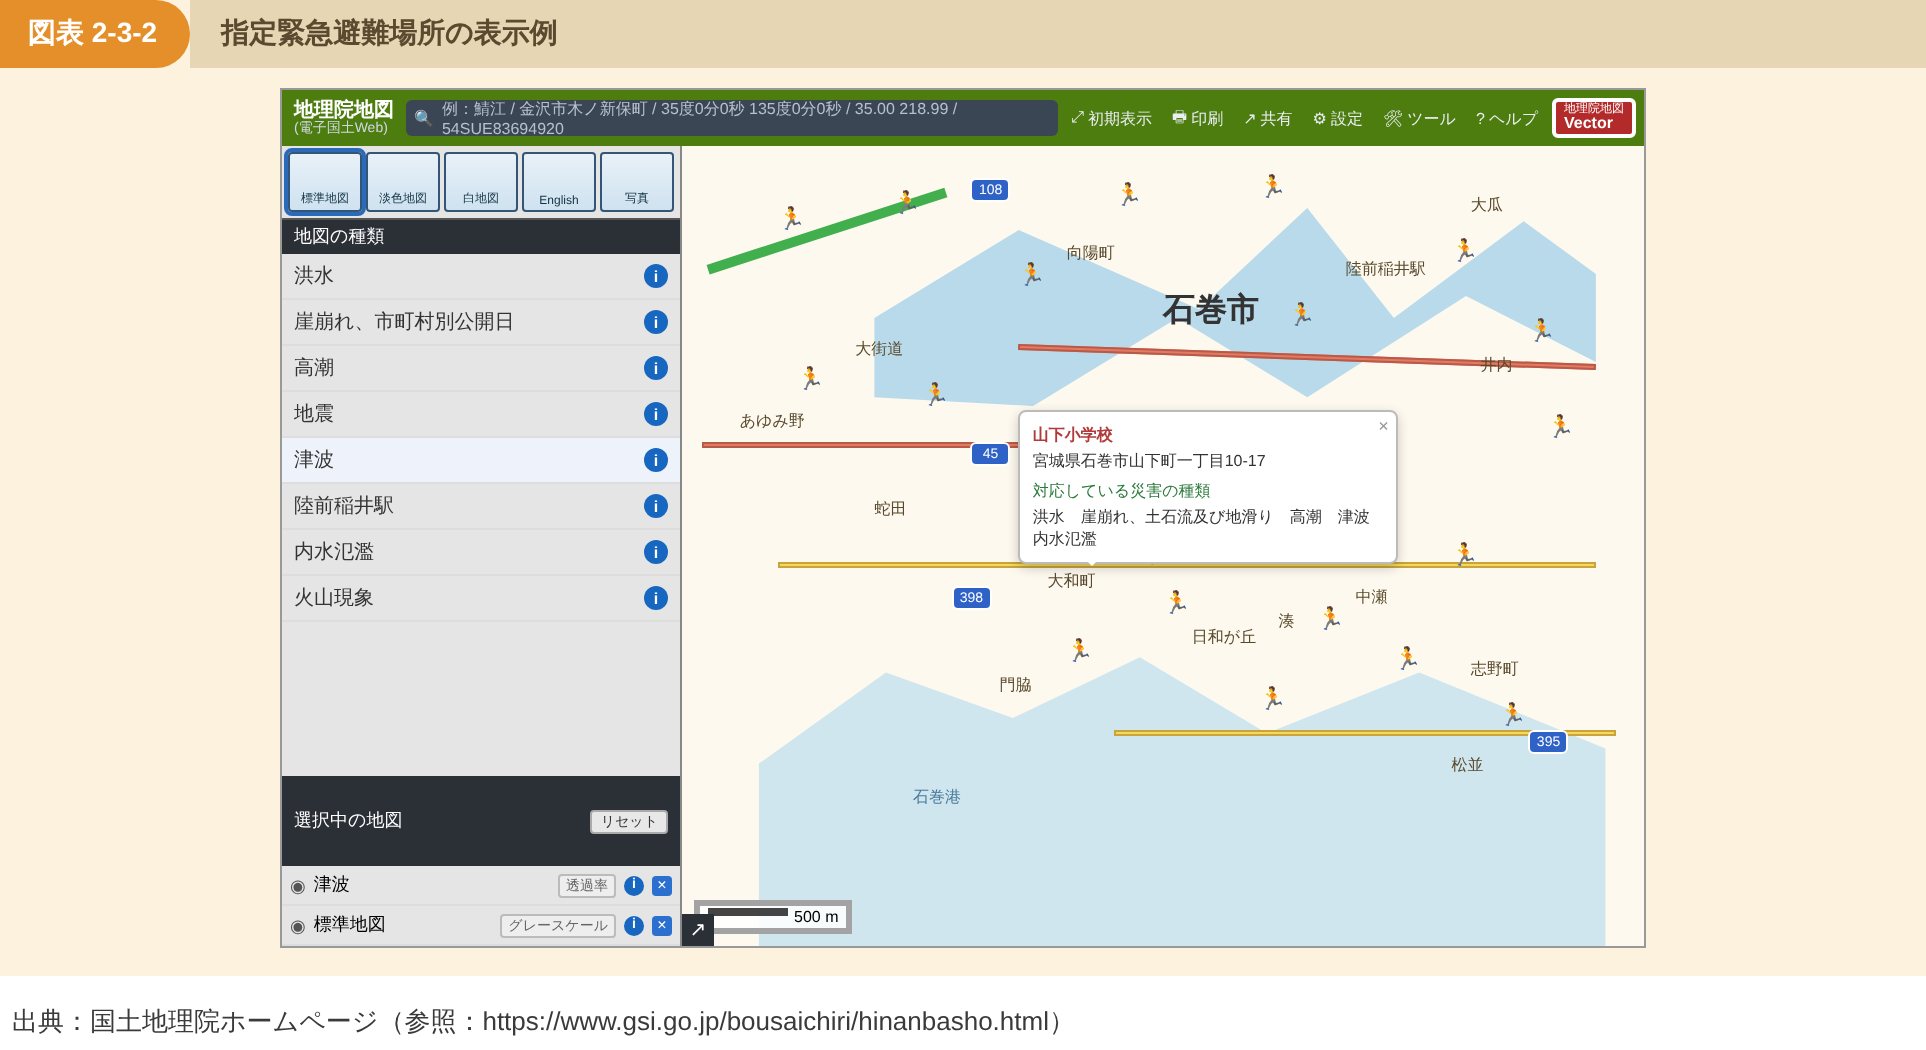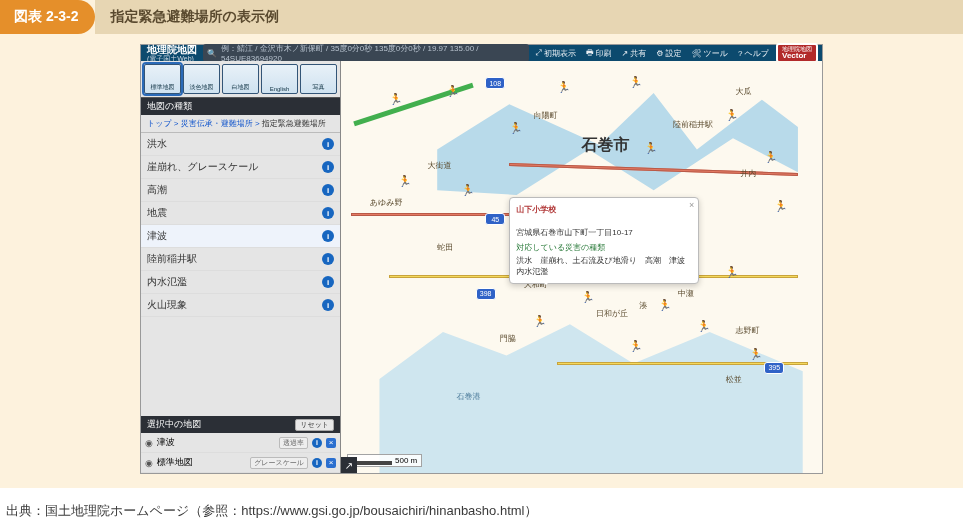--- a/index.html
+++ b/index.html
@@ -2,41 +2,41 @@
 <html><head>
 <meta charset="utf-8">
 <style>
   *{box-sizing:border-box;margin:0;padding:0;font-family:"Hiragino Kaku Gothic Pro","Meiryo",sans-serif}
   body{background:#fff;width:963px}
   .figure-wrap{background:#fdf2dd;padding:0 0 14px 0}
   .fig-header{display:flex;align-items:stretch;height:34px}
   .fig-badge{background:#e58f2a;color:#fff;font-weight:bold;display:flex;align-items:center;padding:0 16px 0 14px;border-radius:0 17px 17px 0;font-size:14px}
   .fig-title{background:#e7d6b3;color:#5a4a2f;flex:1;display:flex;align-items:center;padding-left:16px;font-size:14px;font-weight:600}
   .app-frame{margin:10px 140px 0 140px;height:430px;background:#fff;border:1px solid #999;display:flex;flex-direction:column;font-size:10px;position:relative}
-  .toolbar{background:#0c4a6e;color:#fff;display:flex;align-items:center;height:16px;padding:0 4px;gap:4px}
+  .toolbar{background:#4d7c0f;color:#fff;display:flex;align-items:center;height:28px;padding:0 4px;gap:4px}
   .brand{display:flex;flex-direction:column;line-height:1;padding:0 2px}
   .brand-top{font-size:10px;font-weight:bold}
   .brand-sub{font-size:7px;color:#cfd8e2}
   .search{flex:1;display:flex;align-items:center;background:#3a4653;border-radius:3px;height:18px;padding:0 4px;color:#b6c1cd;gap:4px;font-size:8px}
   .tbar-btn{display:flex;align-items:center;gap:2px;font-size:8px;color:#e9eef3;padding:0 3px;white-space:nowrap}
   .vector-badge{background:#b22a2a;color:#fff;border:2px solid #fff;border-radius:3px;font-size:8px;padding:1px 4px;font-weight:bold;line-height:1}
   .body-row{flex:1;display:flex;min-height:0}
   .sidebar{width:200px;border-right:1px solid #888;display:flex;flex-direction:column;background:#e5e5e5}
   .thumbs{display:flex;padding:3px;gap:2px;border-bottom:1px solid #555}
   .thumb{flex:1;height:30px;border:1px solid #357;border-radius:2px;background:linear-gradient(#e8f1f8,#cfe2f0);position:relative;font-size:6px;color:#134;display:flex;align-items:flex-end;justify-content:center;padding-bottom:1px}
   .thumb.sel{outline:2px solid #2a6ab8}
   .sec-head{background:#2b2f36;color:#fff;font-size:9px;padding:2px 6px}
   .breadcrumb{font-size:8px;padding:3px 6px;border-bottom:1px solid #bbb;color:#1155cc}
   .bc-cur{color:#333}
   .haz-list{flex:0 0 auto}
   .haz-item{display:flex;align-items:center;justify-content:space-between;padding:4px 6px;border-bottom:1px solid #ddd;font-size:10px;color:#333}
   .haz-item.sel{background:#eef3fb}
   .info-dot{width:12px;height:12px;border-radius:50%;background:#1766c0;color:#fff;display:flex;align-items:center;justify-content:center;font-size:8px;font-weight:bold}
   .spacer{flex:1}
-  .sel-maps-head{background:#2b2f36;color:#fff;font-size:9px;padding:2px 6px;display:flex;justify-content:space-between;align-items:center}
+  .sel-maps-head{background:#2b2f36;color:#fff;font-size:9px;padding:16px 6px;display:flex;justify-content:space-between;align-items:center}
   .reset-btn{background:#e8e8e8;color:#333;font-size:7px;padding:0 4px;border-radius:2px;border:1px solid #aaa}
   .selmap-row{display:flex;align-items:center;gap:4px;padding:3px 4px;border-bottom:1px solid #ddd;font-size:9px}
   .eye{color:#555}
   .chip{font-size:7px;background:#eee;border:1px solid #bbb;color:#666;padding:0 3px;border-radius:2px}
   .info-dot.sm{width:10px;height:10px;font-size:7px}
   .close-x{width:10px;height:10px;background:#2b6fcf;color:#fff;border-radius:2px;display:flex;align-items:center;justify-content:center;font-size:8px}
   .map{flex:1;position:relative;overflow:hidden;background:#fdf9ef}
   .sea{position:absolute;left:8%;bottom:0;width:88%;height:38%;background:#cfe6ef;clip-path:polygon(0 40%,15% 10%,30% 25%,45% 5%,60% 30%,78% 10%,100% 35%,100% 100%,0 100%)}
   .river{position:absolute;top:5%;left:20%;width:75%;height:55%;background:#b8daea;clip-path:polygon(0 30%,20% 10%,45% 28%,60% 5%,72% 30%,90% 8%,100% 20%,100% 40%,82% 25%,60% 48%,42% 30%,22% 50%,0 48%)}
   .road-y{position:absolute;height:3px;background:#f4d95c;border:1px solid #c9a43c}
@@ -46,26 +46,26 @@
   .rd2{top:10%;left:2%;width:26%;transform:rotate(-18deg)}
   .rd3{top:52%;left:10%;width:85%}
   .rd4{top:73%;left:45%;width:52%;background:#f4d95c}
   .rd5{top:26%;left:35%;width:60%;transform:rotate(2deg)}
   .city-label{position:absolute;font-size:16px;font-weight:bold;color:#333}
   .place{position:absolute;font-size:8px;color:#5a4a2d}
   .shield{position:absolute;width:20px;height:12px;background:#2f62c7;color:#fff;font-size:7px;border-radius:3px;display:flex;align-items:center;justify-content:center;border:1px solid #fff}
   .evac{position:absolute;width:10px;height:10px;color:#2e8b4f;font-size:11px;line-height:10px}
   .popup{position:absolute;top:33%;left:35%;width:190px;background:#fff;border:1px solid #bbb;border-radius:4px;padding:6px;font-size:8px;box-shadow:0 2px 6px rgba(0,0,0,.2)}
   .popup::after{content:"";position:absolute;bottom:-8px;left:30px;border:6px solid transparent;border-top-color:#fff}
-  .pop-title{color:#b23a3a;font-weight:bold;margin-bottom:12px}
+  .pop-title{color:#b23a3a;font-weight:bold;margin-bottom:2px}
   .pop-addr{color:#333;margin-bottom:4px}
   .pop-sub{color:#2a7a3a;margin-bottom:2px}
   .pop-list{color:#333}
   .pop-x{position:absolute;top:2px;right:4px;color:#999;font-size:9px}
-  .scalebar{position:absolute;left:6px;bottom:6px;background:rgba(255,255,255,.85);border:1px solid #a3a3a3;font-size:8px;padding:1px 4px;display:flex;align-items:flex-end;gap:3px}
+  .scalebar{position:absolute;left:6px;bottom:6px;background:rgba(255,255,255,.85);border:3px solid #a3a3a3;font-size:8px;padding:1px 4px;display:flex;align-items:flex-start;gap:3px}
   .scale-seg{width:40px;height:4px;background:#444}
   .expand-tab{position:absolute;left:0;bottom:0;width:16px;height:16px;background:#2b2f36;color:#fff;display:flex;align-items:center;justify-content:center;font-size:10px}
   .notice-box{position:absolute;right:6px;bottom:6px;background:rgba(255,255,255,.92);border:1px solid #aaa;font-size:8px;padding:3px 5px;max-width:210px}
   .notice-link{color:#1155cc}
   .source{font-size:13px;color:#3a3a3a;padding:14px 6px 0 6px}
 </style>
 </head>
 <body>
 
 <div class="figure-wrap">
@@ -76,21 +76,21 @@
 
   <div class="app-frame">
 
     <div class="toolbar">
       <div class="brand">
         <span class="brand-top">地理院地図</span>
         <span class="brand-sub">(電子国土Web)</span>
       </div>
       <div class="search">
         <span>🔍</span>
-        <span>例：鯖江 / 金沢市木ノ新保町 / 35度0分0秒 135度0分0秒 / 19.97 135.00 / 54SUE83694920</span>
+        <span>例：鯖江 / 金沢市木ノ新保町 / 35度0分0秒 135度0分0秒 / 35.00 218.99 / 54SUE83694920</span>
       </div>
       <div class="tbar-btn">
           <span>⤢</span>
           <span>初期表示</span>
         </div>
       <div class="tbar-btn">
           <span>🖶</span>
           <span>印刷</span>
         </div>
       <div class="tbar-btn">
@@ -119,32 +119,27 @@
 
       <div class="sidebar">
         <div class="thumbs">
           <div class="thumb sel">標準地図</div>
           <div class="thumb">淡色地図</div>
           <div class="thumb">白地図</div>
           <div class="thumb">English</div>
           <div class="thumb">写真</div>
         </div>
         <div class="sec-head">地図の種類</div>
-        <div class="breadcrumb">
-          <span>トップ</span> &gt;
-          <span>災害伝承・避難場所</span> &gt;
-          <span class="bc-cur">指定緊急避難場所</span>
-        </div>
         <div class="haz-list">
           <div class="haz-item">
               <span>洪水</span>
               <span class="info-dot">i</span>
             </div>
           <div class="haz-item">
-              <span>崖崩れ、グレースケール</span>
+              <span>崖崩れ、市町村別公開日</span>
               <span class="info-dot">i</span>
             </div>
           <div class="haz-item">
               <span>高潮</span>
               <span class="info-dot">i</span>
             </div>
           <div class="haz-item">
               <span>地震</span>
               <span class="info-dot">i</span>
             </div>

